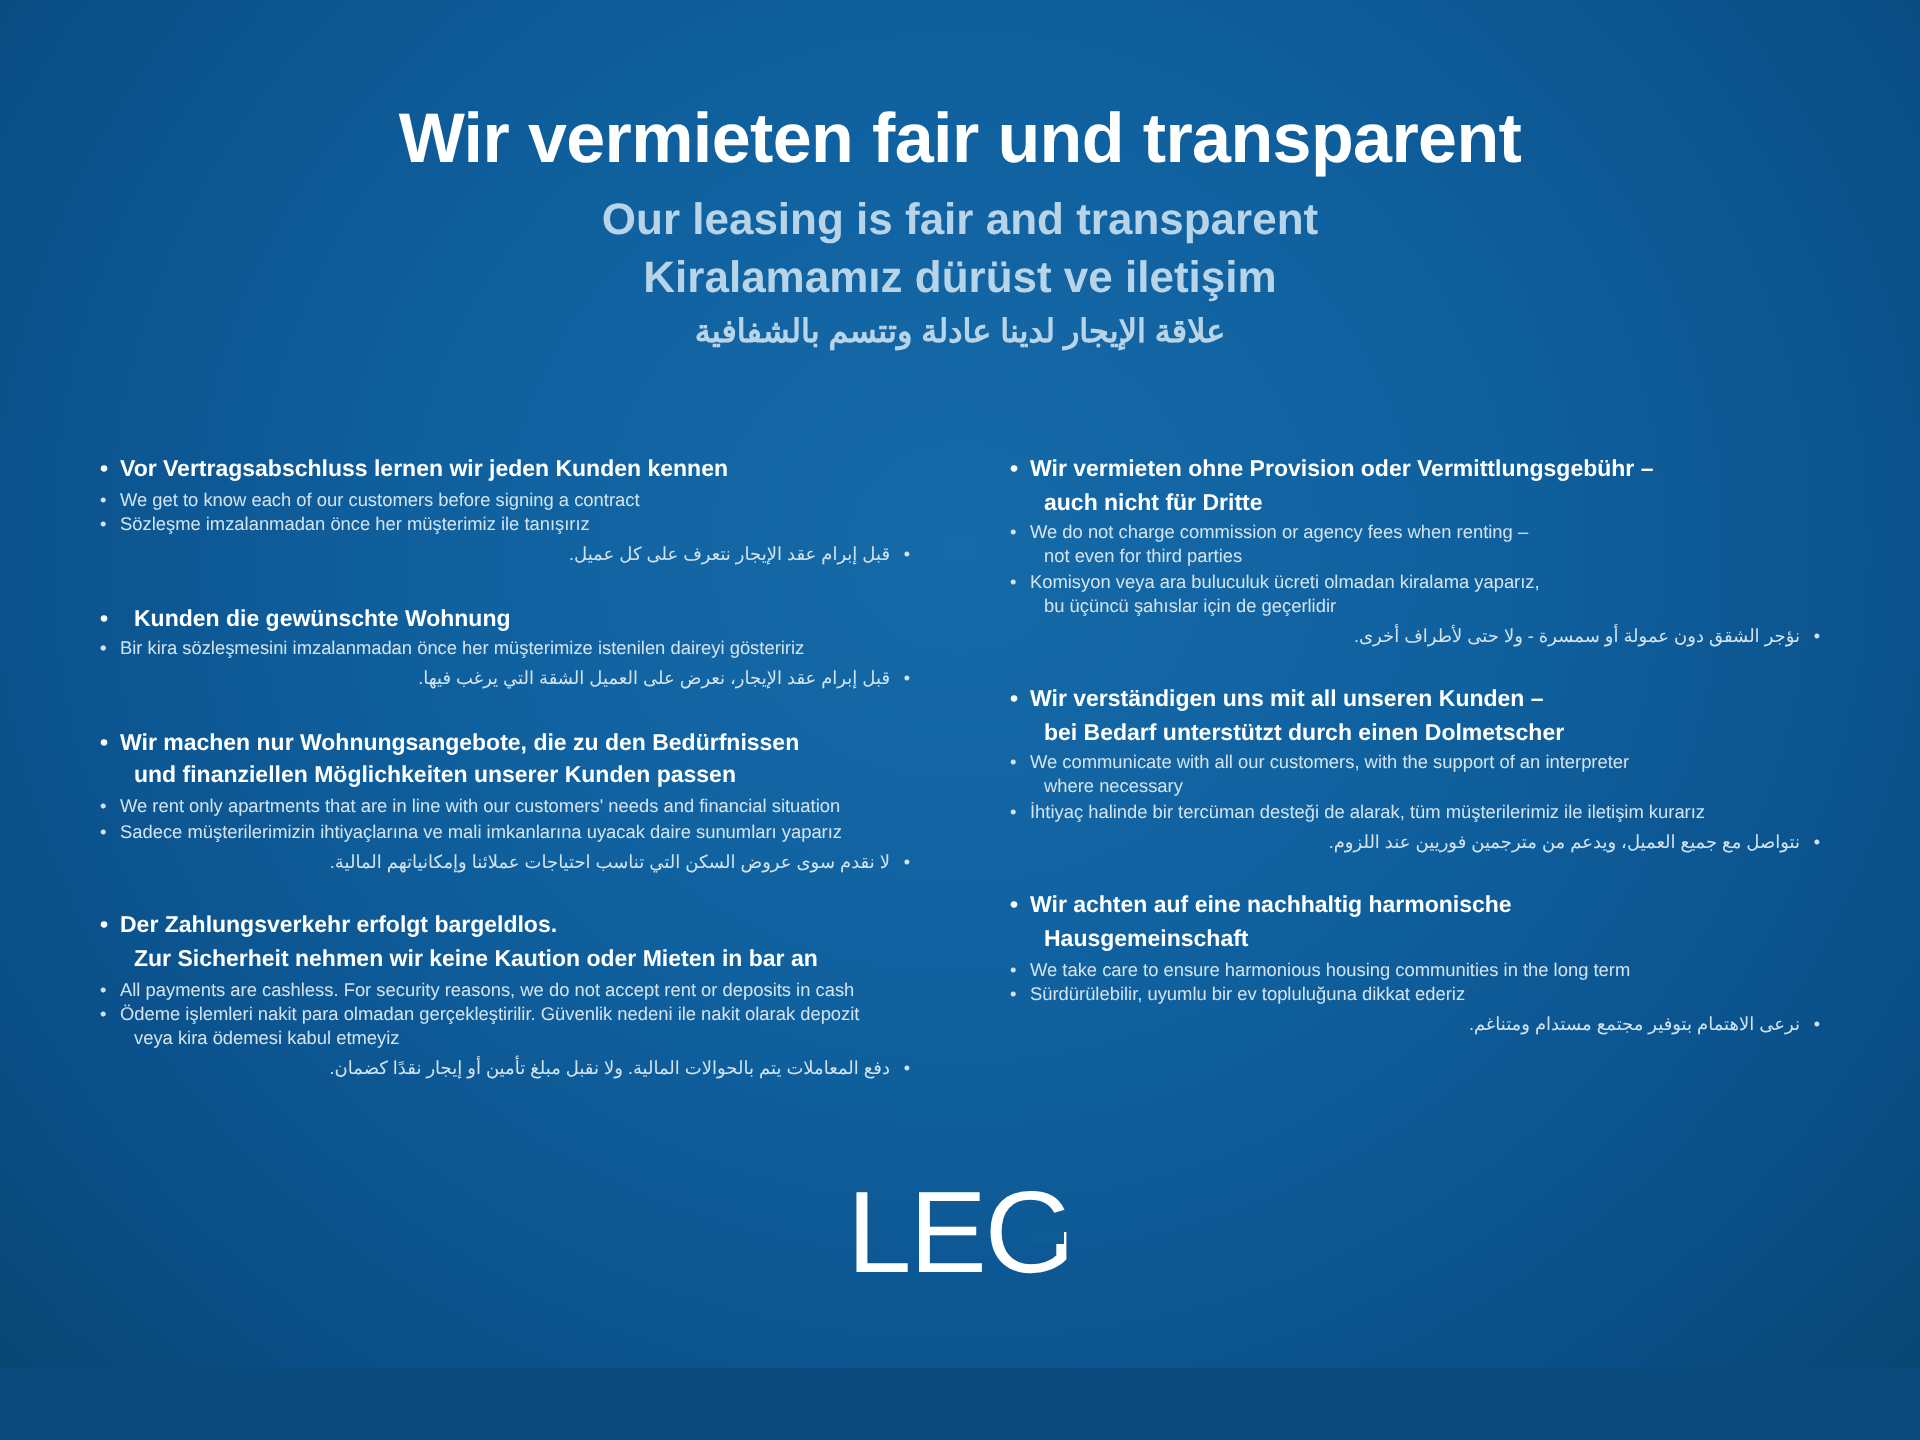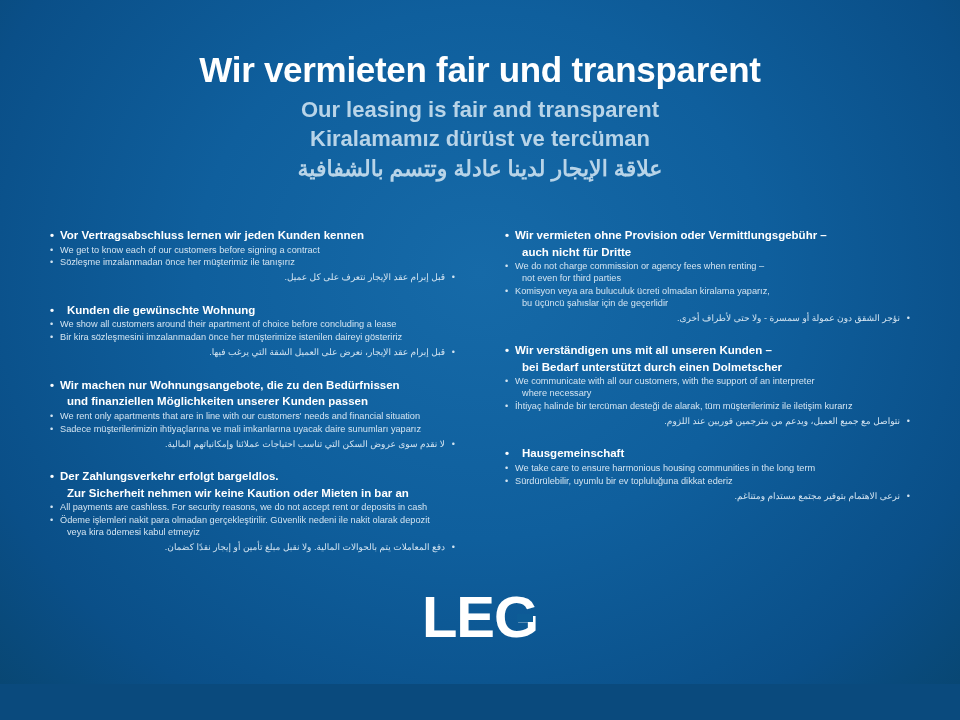--- a/index.html
+++ b/index.html
@@ -36,21 +36,21 @@
     font-size: 22px;
     font-weight: bold;
     color: #b8d4e8;
     line-height: 1.25;
     margin: 0;
   }
   .title-tr {
     margin-top: 1px;
   }
   .title-ar {
-    font-size: 22px;
+    font-size: 16px;
     font-weight: bold;
     color: #b8d4e8;
     margin: 4px 0 0 0;
     direction: rtl;
   }
   .columns {
     position: absolute;
     top: 228px;
     left: 0;
     right: 0;
@@ -121,21 +121,21 @@
   .logo {
     position: absolute;
     left: 0;
     right: 0;
     top: 588px;
     text-align: center;
   }
   .logo-mark {
     display: inline-block;
     font-size: 58px;
-    font-weight: bold;
+    font-weight: normal;
     color: #ffffff;
     letter-spacing: -1px;
     line-height: 1;
     position: relative;
   }
   .logo-g {
     position: relative;
     display: inline-block;
   }
   .logo-g::after {
@@ -157,21 +157,21 @@
   }
 </style>
 </head>
 <body>
 
 <div class="poster">
 
   <div class="headings">
     <h1 class="title-de">Wir vermieten fair und transparent</h1>
     <p class="title-en">Our leasing is fair and transparent</p>
-    <p class="title-tr">Kiralamamız dürüst ve tercüman</p>
+    <p class="title-tr">Kiralamamız dürüst ve iletişim</p>
     <p class="title-ar">علاقة الإيجار لدينا عادلة وتتسم بالشفافية</p>
   </div>
 
   <div class="columns">
 
     <div class="column">
 
       <div class="block">
         <div class="line line-de">
           <span class="bullet">•</span>
@@ -191,21 +191,20 @@
         </div>
       </div>
 
       <div class="block">
         <div class="line line-de">
           <span class="bullet">•</span>
         </div>
         <div class="line line-de cont">Kunden die gewünschte Wohnung</div>
         <div class="line line-sub">
           <span class="bullet">•</span>
-          <span>We show all customers around their apartment of choice before concluding a lease</span>
         </div>
         <div class="line line-sub">
           <span class="bullet">•</span>
           <span>Bir kira sözleşmesini imzalanmadan önce her müşterimize istenilen daireyi gösteririz</span>
         </div>
         <div class="line line-ar">
           <span class="bullet">•</span>
           <span>قبل إبرام عقد الإيجار، نعرض على العميل الشقة التي يرغب فيها.</span>
         </div>
       </div>
@@ -294,20 +293,21 @@
         </div>
         <div class="line line-ar">
           <span class="bullet">•</span>
           <span>نتواصل مع جميع العميل، ويدعم من مترجمين فوريين عند اللزوم.</span>
         </div>
       </div>
 
       <div class="block">
         <div class="line line-de">
           <span class="bullet">•</span>
+          <span>Wir achten auf eine nachhaltig harmonische</span>
         </div>
         <div class="line line-de cont">Hausgemeinschaft</div>
         <div class="line line-sub">
           <span class="bullet">•</span>
           <span>We take care to ensure harmonious housing communities in the long term</span>
         </div>
         <div class="line line-sub">
           <span class="bullet">•</span>
           <span>Sürdürülebilir, uyumlu bir ev topluluğuna dikkat ederiz</span>
         </div>

